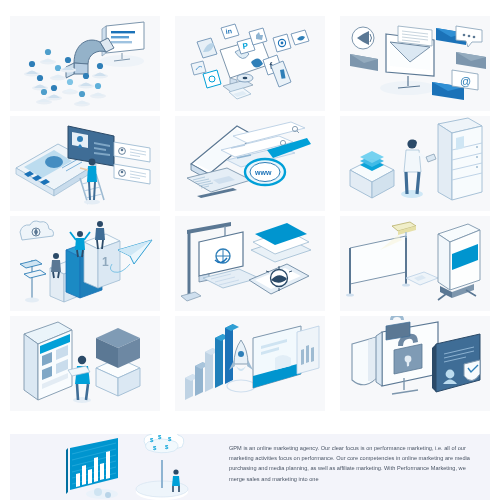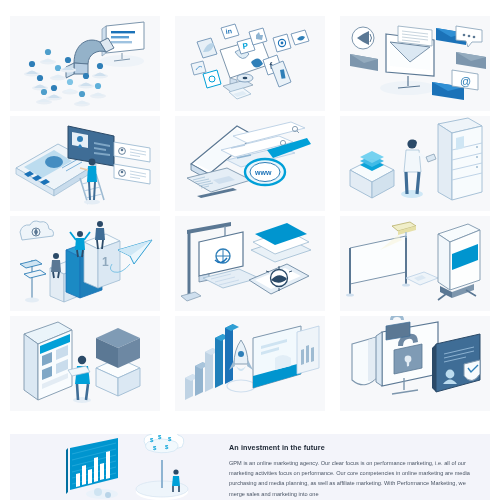--- a/index.html
+++ b/index.html
@@ -743,18 +743,17 @@
           <g>
             <circle cx="166" cy="38" r="2.6" fill="#2b4a68"></circle>
             <path d="M163 42 L169 42 L170 52 L162 52 Z" fill="#00a0d8"></path>
             <path d="M163 52 L163 58 M169 52 L169 58" stroke="#2b4a68" stroke-width="1.6"></path>
           </g>
         </g>
       </svg>
     </div>
 
     <div class="banner-text">
-      <div class="banner-title">An investment in the future</div>
       <div class="banner-body">GPM is an online marketing agency. Our clear focus is on performance marketing, i.e. all of our marketing activities focus on performance. Our core competencies in online marketing are media purchasing and media planning, as well as affiliate marketing. With Performance Marketing, we merge sales and marketing into one</div>
     </div>
   </div>
 
 </div>
 
 </body></html>

